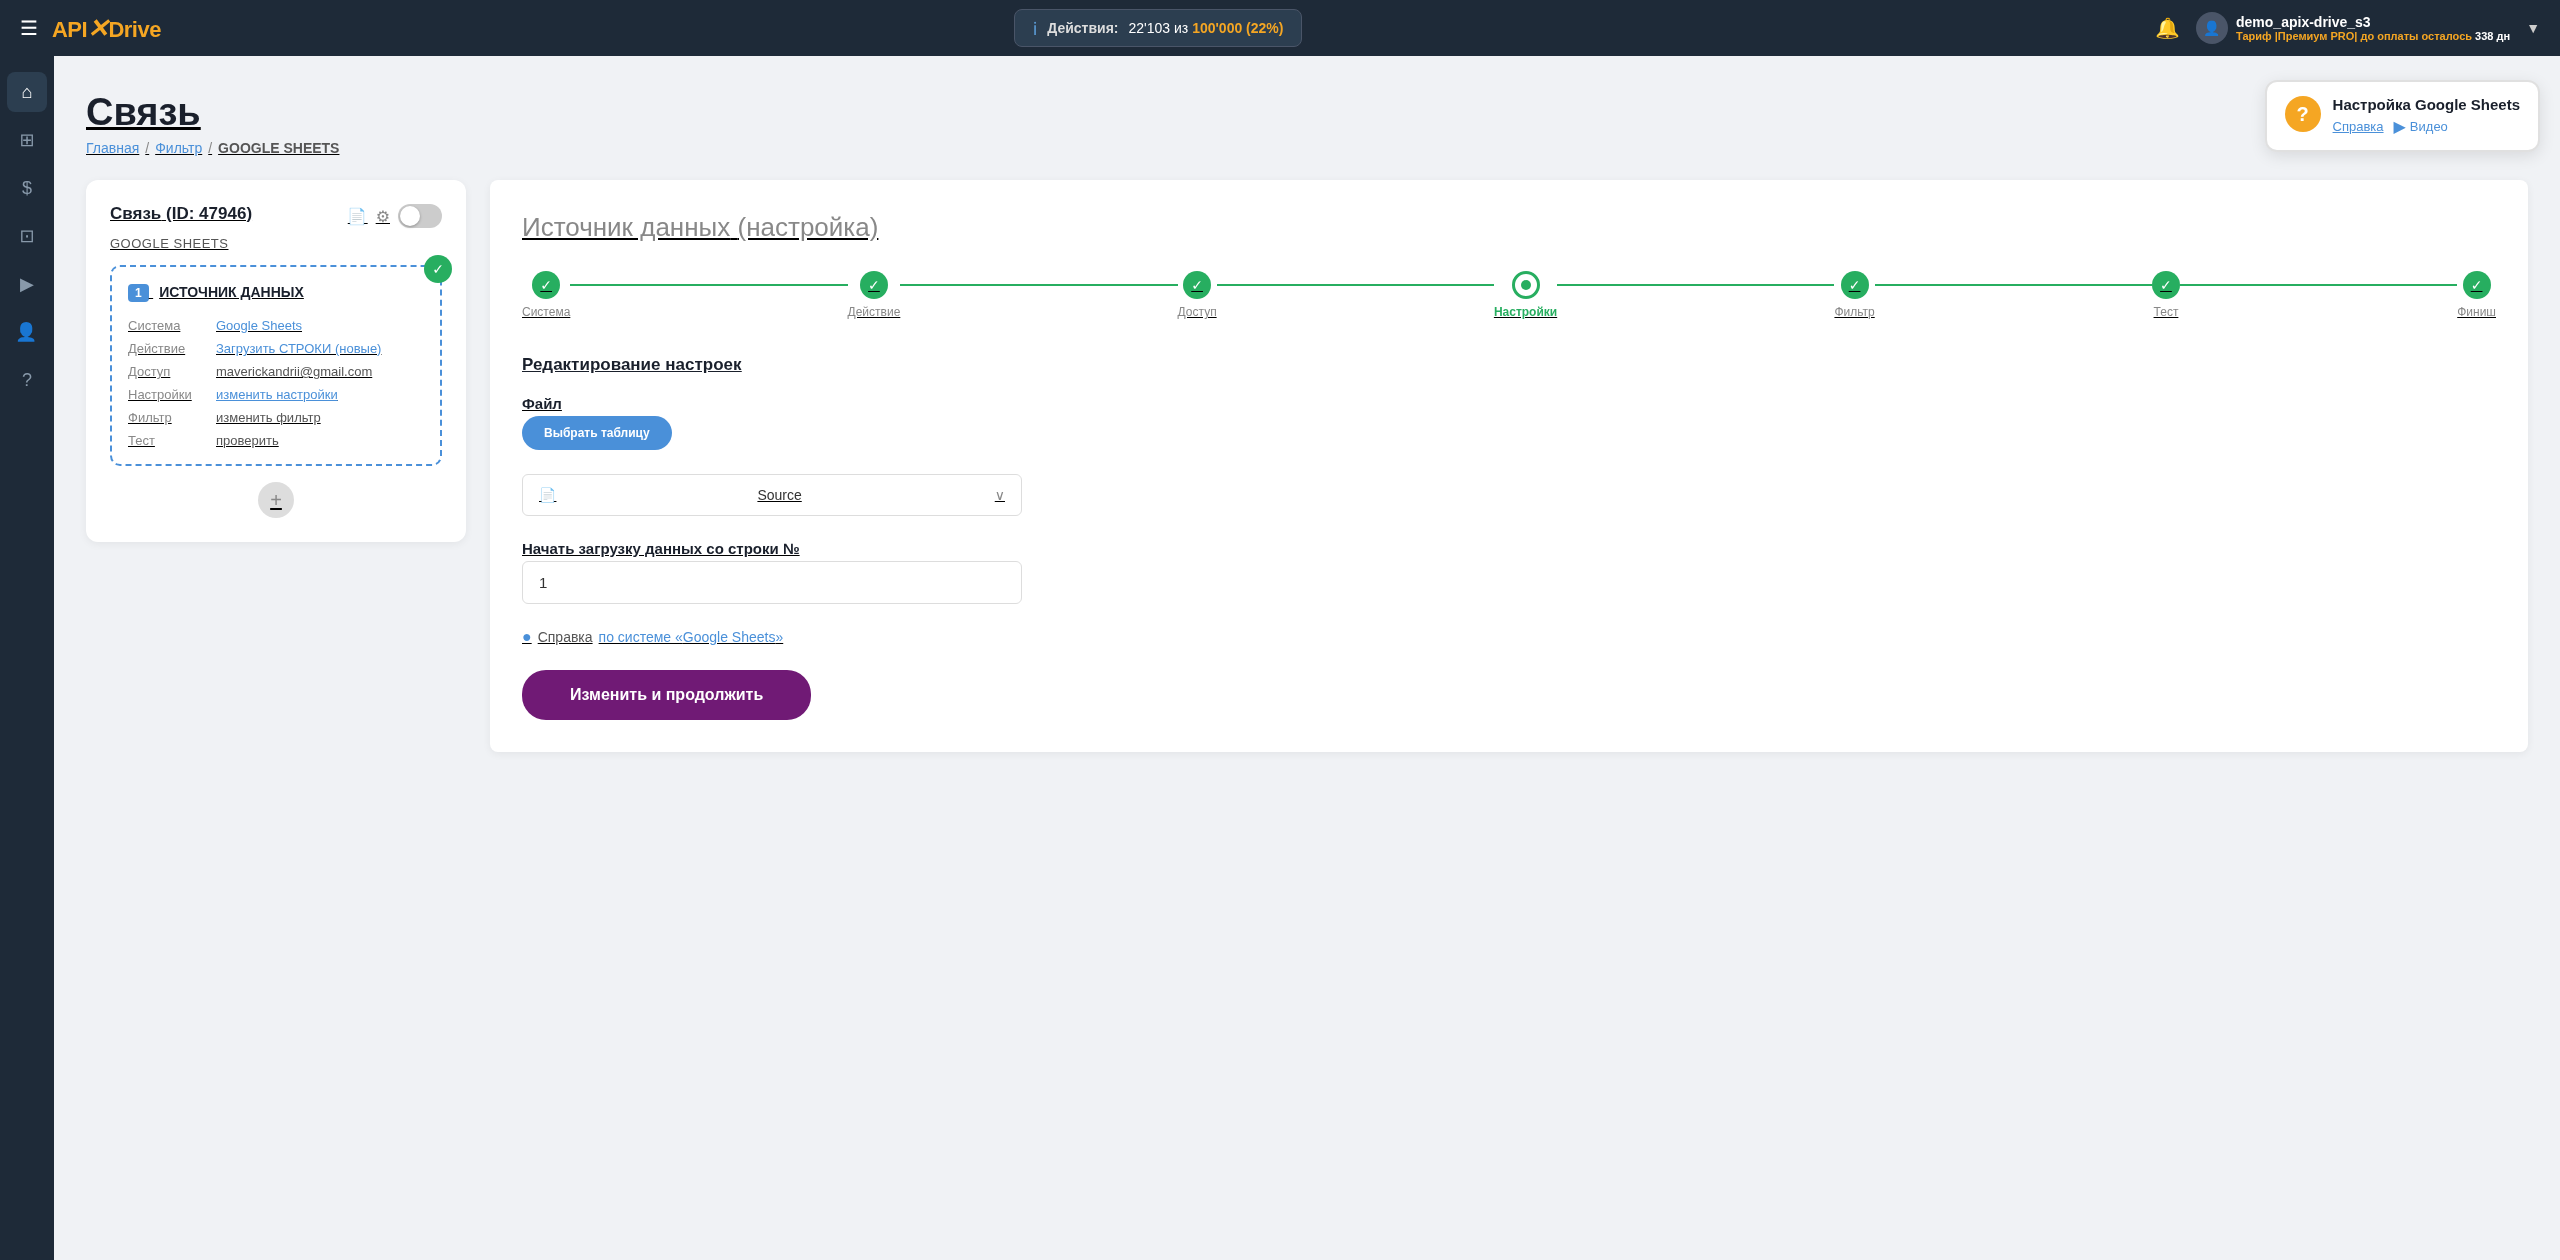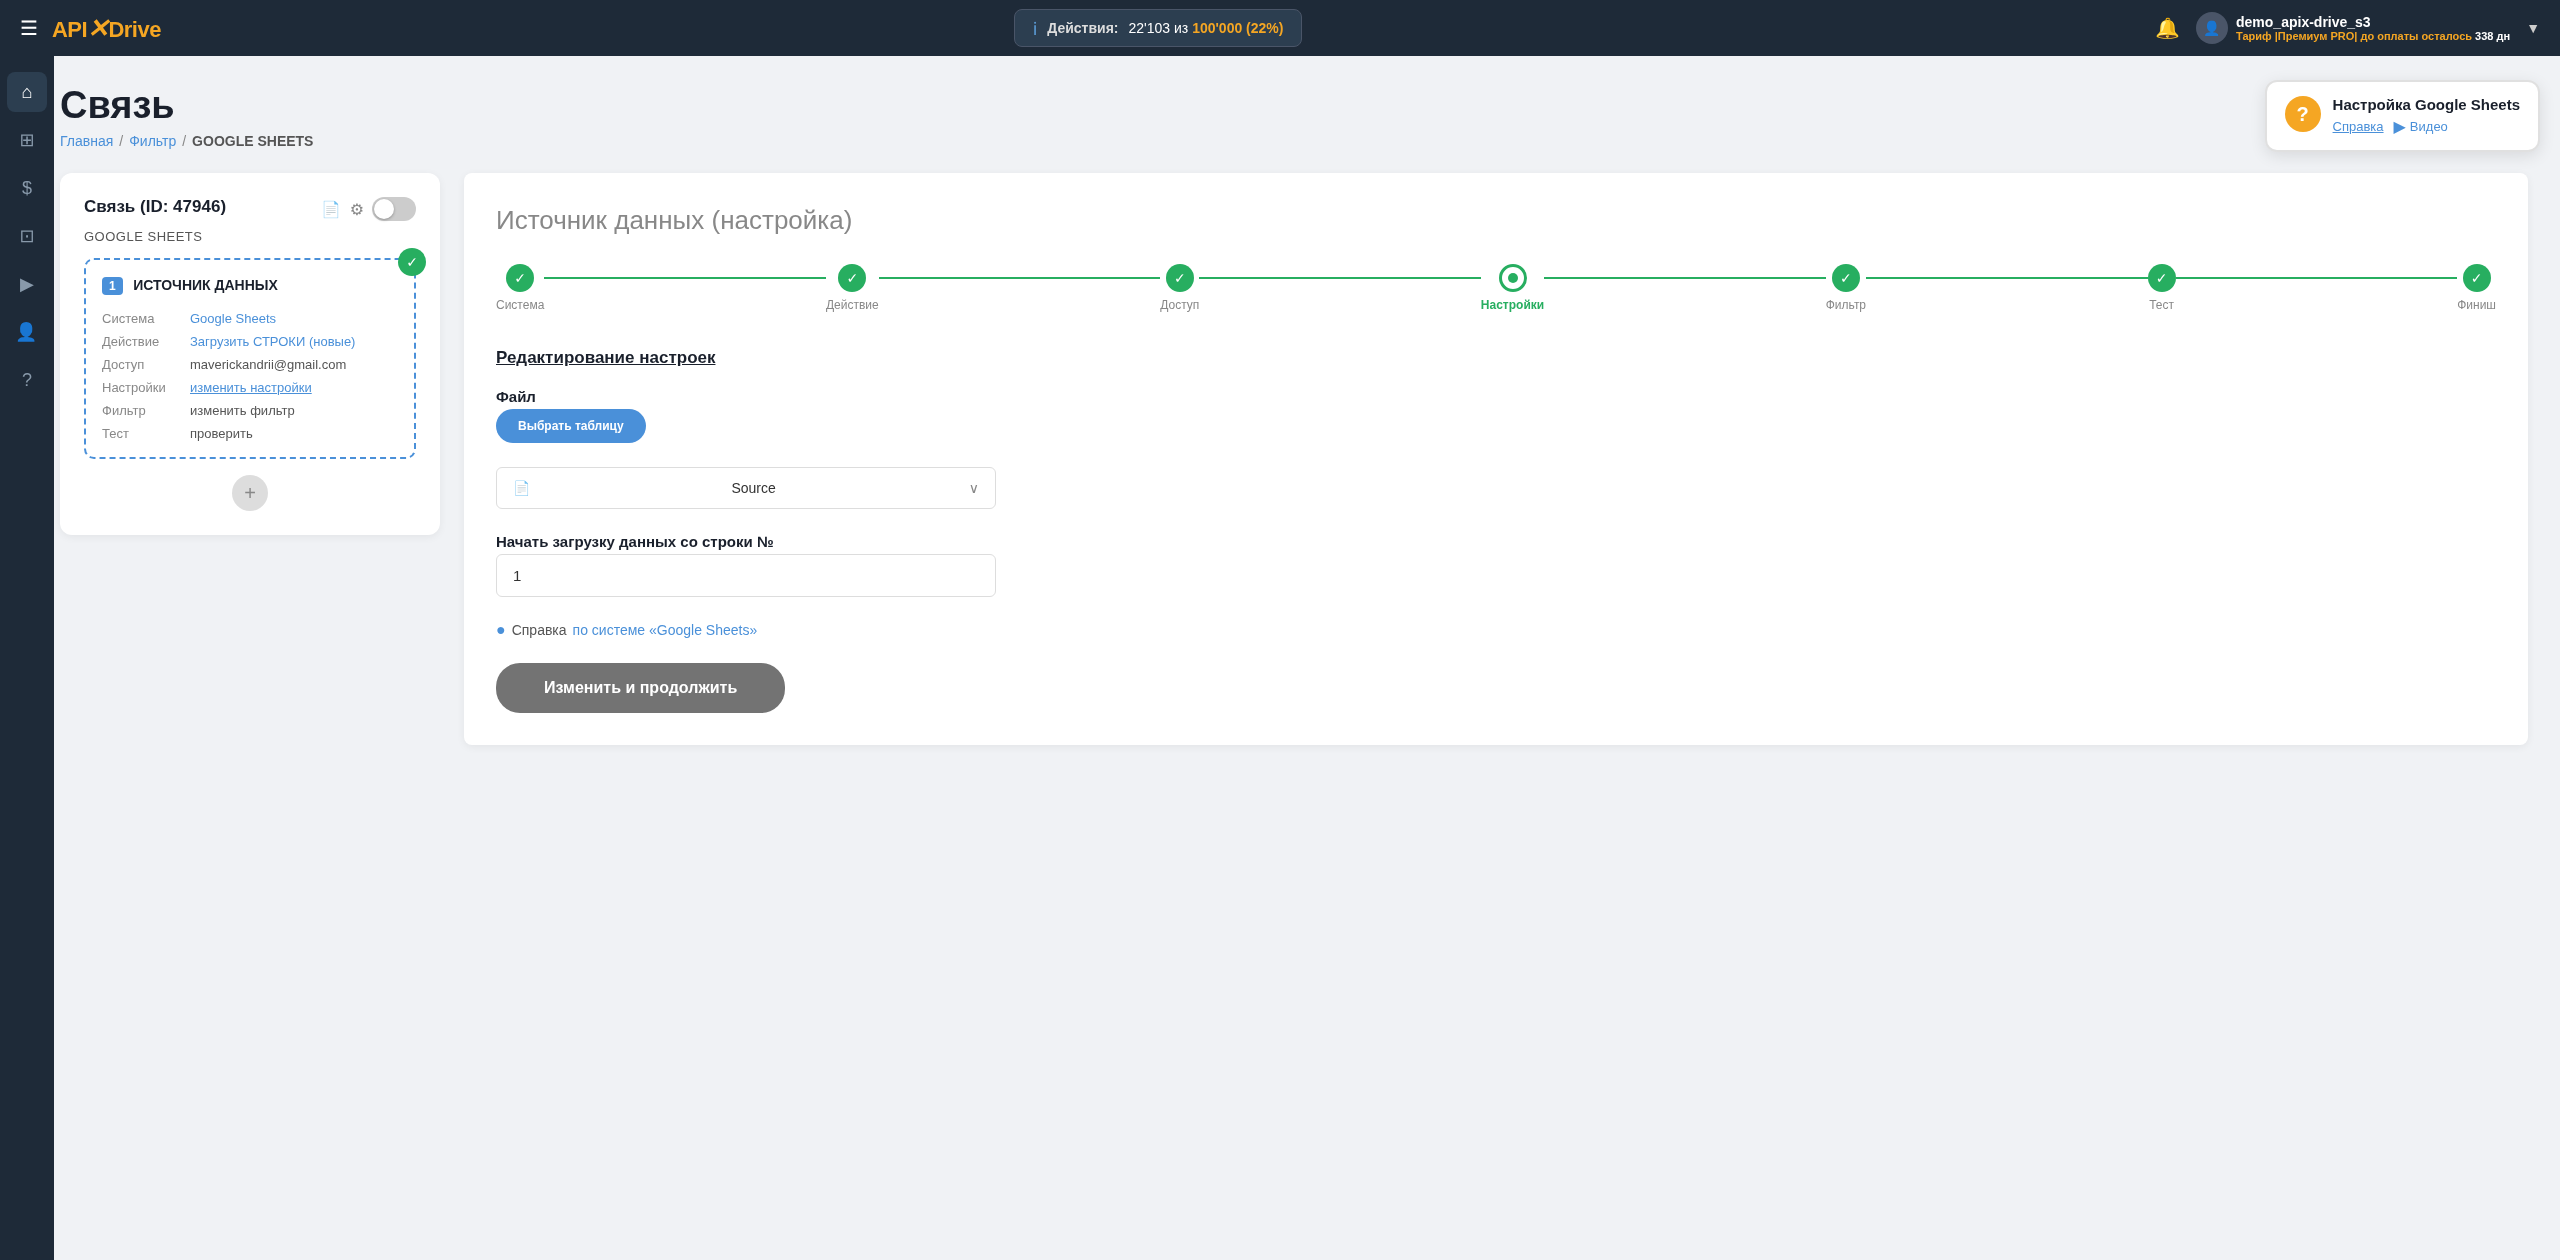--- a/index.html
+++ b/index.html
@@ -49,23 +49,24 @@
     }
     .sidebar-icon {
       width: 40px; height: 40px; border-radius: 8px;
       display: flex; align-items: center; justify-content: center;
       color: #8899aa; font-size: 18px; cursor: pointer;
     }
     .sidebar-icon:hover, .sidebar-icon.active { background: #2c3e50; color: #fff; }
 
     
     .main-content {
-      margin-top: 56px; margin-left: 28px;
-      padding: 28px 32px;
+      margin-top: 56px; margin-left: 54px;
+      padding: 35px 32px;
       min-height: calc(100vh - 56px);
+      text-decoration: underline;
     }
 
     
     .page-title { font-size: 38px; font-weight: 700; color: #1a202c; margin-bottom: 6px; }
     .breadcrumb { display: flex; align-items: center; gap: 6px; font-size: 14px; color: #888; margin-bottom: 24px; }
     .breadcrumb a { color: #4a90d9; text-decoration: none; }
     .breadcrumb-current { color: #555; font-weight: 600; text-transform: uppercase; }
 
     
     .help-widget {
@@ -190,21 +191,21 @@
     }
 
     .help-row {
       display: flex; align-items: center; gap: 6px;
       font-size: 14px; color: #555; margin-top: 8px;
     }
     .help-row .q-icon { color: #4a90d9; font-size: 16px; }
     .help-row a { color: #4a90d9; text-decoration: none; }
 
     .submit-btn {
-      background: #737373; color: #fff; border: none; border-radius: 24px;
+      background: #701a75; color: #fff; border: none; border-radius: 24px;
       padding: 16px 48px; font-size: 16px; font-weight: 600; cursor: pointer;
       margin-top: 24px; display: inline-block;
     }
   </style>
 </head>
 <body>
 
 <nav class="topnav">
   <span class="hamburger">☰</span>
   <div class="topnav-logo">

